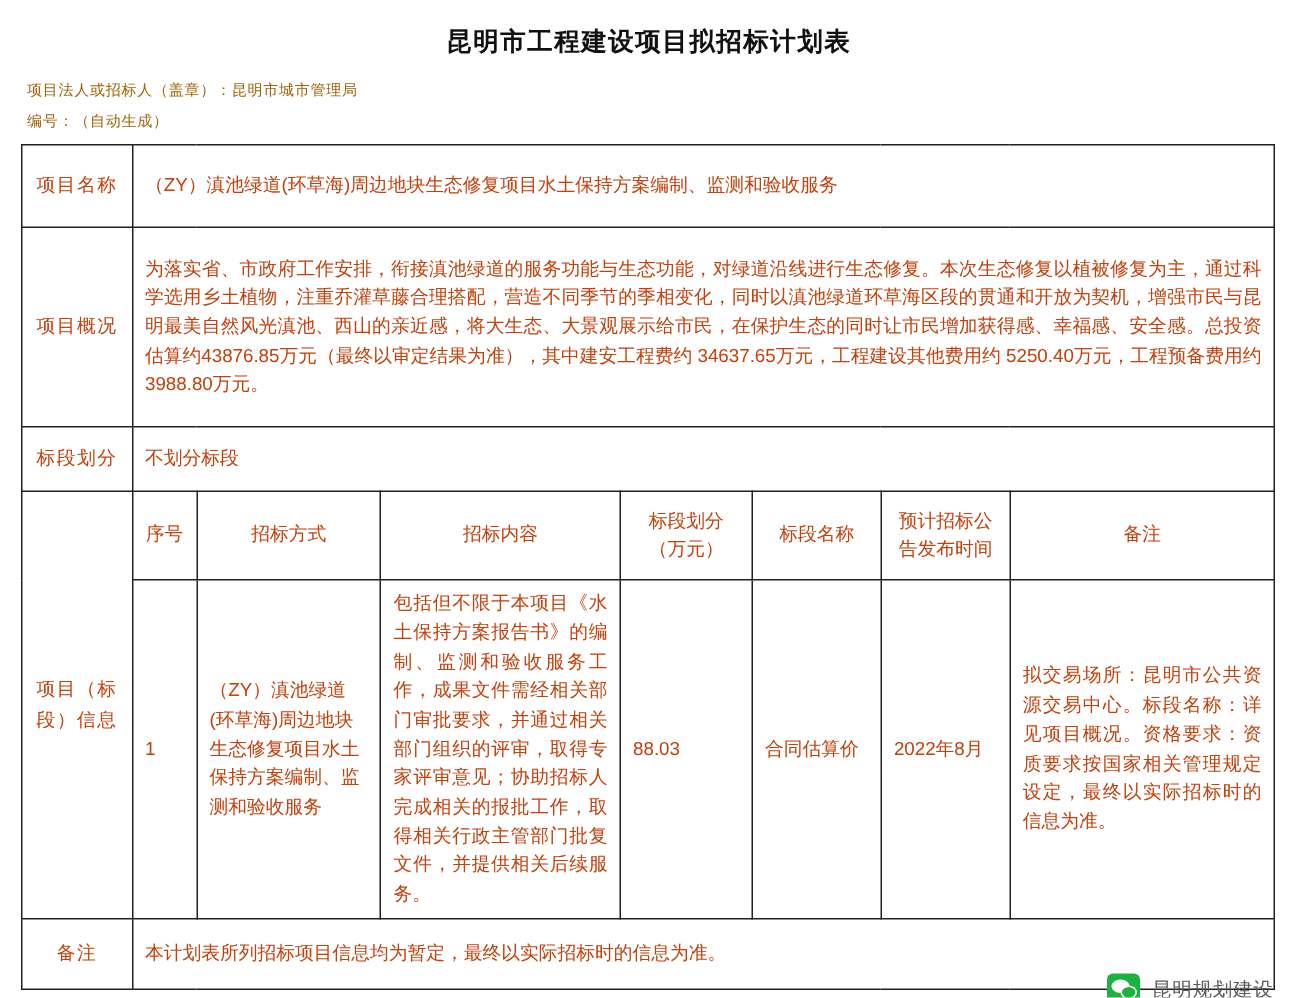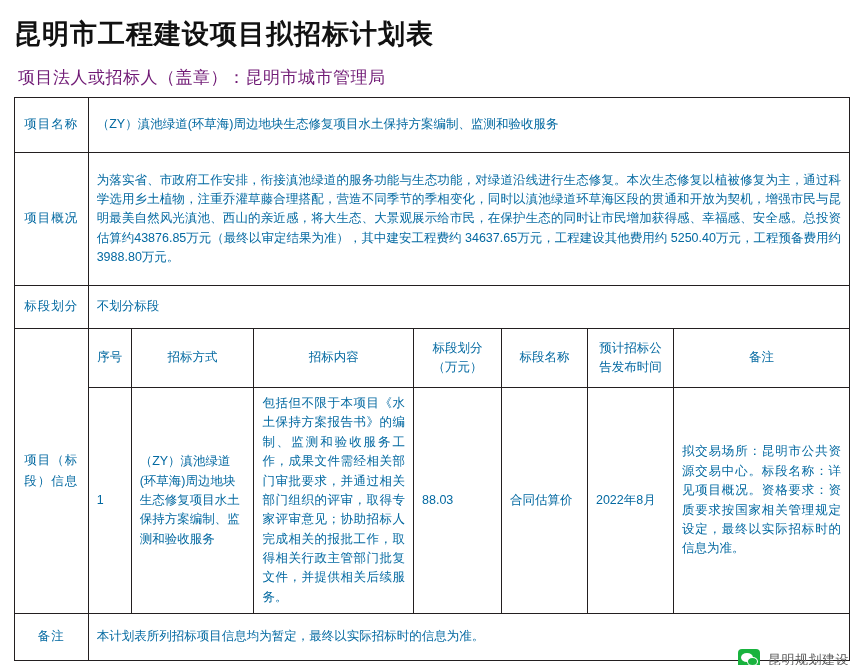--- a/index.html
+++ b/index.html
@@ -15,50 +15,50 @@
     overflow: hidden;
   }
   .page {
     width: 865px;
     height: 665px;
     position: relative;
     box-sizing: border-box;
     padding: 0 14px;
   }
   .doc-title {
-    text-align: left;
-    font-size: 27px;
+    text-align: center;
+    font-size: 17px;
     font-weight: bold;
     letter-spacing: 1px;
     margin-top: 16px;
     margin-bottom: 14px;
     color: #111;
   }
   .meta-line {
-    font-size: 17px;
+    font-size: 10px;
     margin: 7px 0 7px 4px;
-    color: #701a75;
+    color: #a16207;
     letter-spacing: 0.5px;
   }
   .meta-line .meta-value {
     font-weight: normal;
   }
   table.main {
     width: 836px;
     border-collapse: collapse;
     margin-top: 8px;
     table-layout: fixed;
   }
   table.main td {
     border: 1px solid #231f20;
     font-size: 12.5px;
     line-height: 1.55;
     padding: 6px 8px;
     vertical-align: middle;
-    color: #0369a1;
+    color: #c2410c;
   }
   td.label-cell {
     text-align: center;
     background: #ffffff;
     letter-spacing: 1px;
   }
   td.center {
   }
   .sub-head td {
     text-align: center;
@@ -119,20 +119,23 @@
 </head>
 <body>
 
 <div class="page">
 
   <div class="doc-title">昆明市工程建设项目拟招标计划表</div>
 
   <div class="meta-line">
     <span>项目法人或招标人（盖章）：</span><span class="meta-value">昆明市城市管理局</span>
   </div>
+  <div class="meta-line">
+    <span>编号：</span><span class="meta-value">（自动生成）</span>
+  </div>
 
   <table class="main">
     <colgroup>
       <col style="width:72px">
       <col style="width:42px">
       <col style="width:120px">
       <col style="width:156px">
       <col style="width:86px">
       <col style="width:84px">
       <col style="width:84px">

